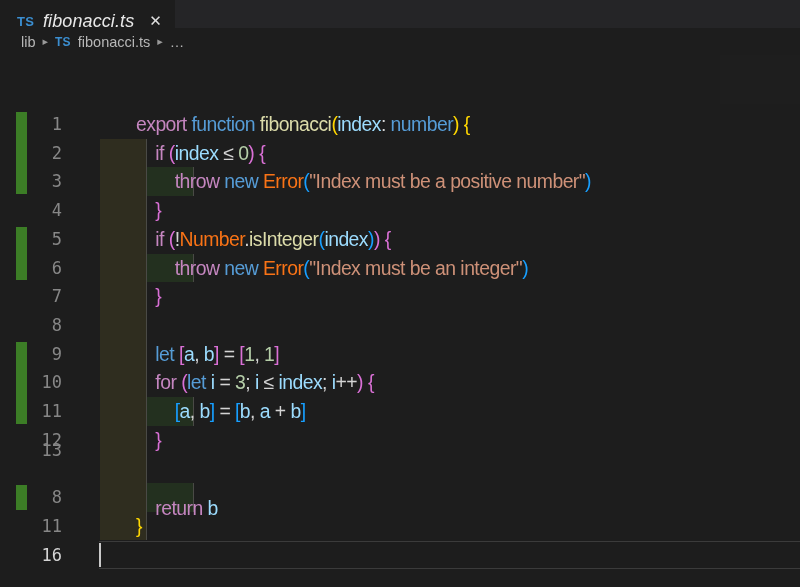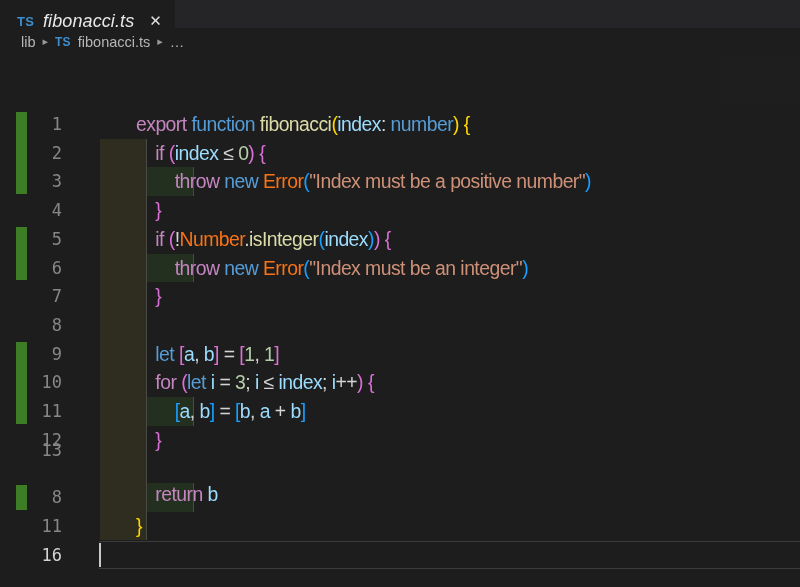--- a/index.html
+++ b/index.html
@@ -285,20 +285,20 @@
         <div class="code-line" style="top: 92.1px;"><span class="t-plain">    </span><span class="t-br2">}</span></div>
         <div class="code-line" style="top: 120.8px;"><span class="t-plain">    </span><span class="t-kw">if</span><span class="t-plain"> </span><span class="t-br2">(</span><span class="t-plain">!</span><span class="t-type">Number</span><span class="t-plain">.</span><span class="t-fn">isInteger</span><span class="t-br3">(</span><span class="t-var">index</span><span class="t-br3">)</span><span class="t-br2">)</span><span class="t-plain"> </span><span class="t-br2">{</span></div>
         <div class="code-line" style="top: 149.5px;"><span class="t-plain">        </span><span class="t-kw">throw</span><span class="t-plain"> </span><span class="t-decl">new</span><span class="t-plain"> </span><span class="t-type">Error</span><span class="t-br3">(</span><span class="t-str">"Index must be an integer"</span><span class="t-br3">)</span></div>
         <div class="code-line" style="top: 178.2px;"><span class="t-plain">    </span><span class="t-br2">}</span></div>
         <div class="code-line" style="top: 206.9px;"></div>
         <div class="code-line" style="top: 235.6px;"><span class="t-plain">    </span><span class="t-decl">let</span><span class="t-plain"> </span><span class="t-br2">[</span><span class="t-var">a</span><span class="t-plain">, </span><span class="t-var">b</span><span class="t-br2">]</span><span class="t-plain"> = </span><span class="t-br2">[</span><span class="t-num">1</span><span class="t-plain">, </span><span class="t-num">1</span><span class="t-br2">]</span></div>
         <div class="code-line" style="top: 264.3px;"><span class="t-plain">    </span><span class="t-kw">for</span><span class="t-plain"> </span><span class="t-br2">(</span><span class="t-decl">let</span><span class="t-plain"> </span><span class="t-var">i</span><span class="t-plain"> = </span><span class="t-num">3</span><span class="t-plain">; </span><span class="t-var">i</span><span class="t-plain"> ≤ </span><span class="t-var">index</span><span class="t-plain">; </span><span class="t-var">i</span><span class="t-plain">++</span><span class="t-br2">)</span><span class="t-plain"> </span><span class="t-br2">{</span></div>
         <div class="code-line" style="top: 293px;"><span class="t-plain">        </span><span class="t-br3">[</span><span class="t-var">a</span><span class="t-plain">, </span><span class="t-var">b</span><span class="t-br3">]</span><span class="t-plain"> = </span><span class="t-br3">[</span><span class="t-var">b</span><span class="t-plain">, </span><span class="t-var">a</span><span class="t-plain"> + </span><span class="t-var">b</span><span class="t-br3">]</span></div>
         <div class="code-line" style="top: 321.7px;"><span class="t-plain">    </span><span class="t-br2">}</span></div>
         <div class="code-line" style="top: 350.4px;"></div>
-        <div class="code-line" style="top: 376px;"><span class="t-plain">    </span><span class="t-kw">return</span><span class="t-plain"> </span><span class="t-var">b</span></div>
+        <div class="code-line" style="top: 390px;"><span class="t-plain">    </span><span class="t-kw">return</span><span class="t-plain"> </span><span class="t-var">b</span></div>
         <div class="code-line" style="top: 407.8px;"><span class="t-br1">}</span></div>
         <div class="code-line" style="top: 436.5px;"></div>
         <div id="cursor" style="top: 438.5px; height: 24.7px;"></div>
       </div>
   </div>
 
 </div>
 
 </body></html>

